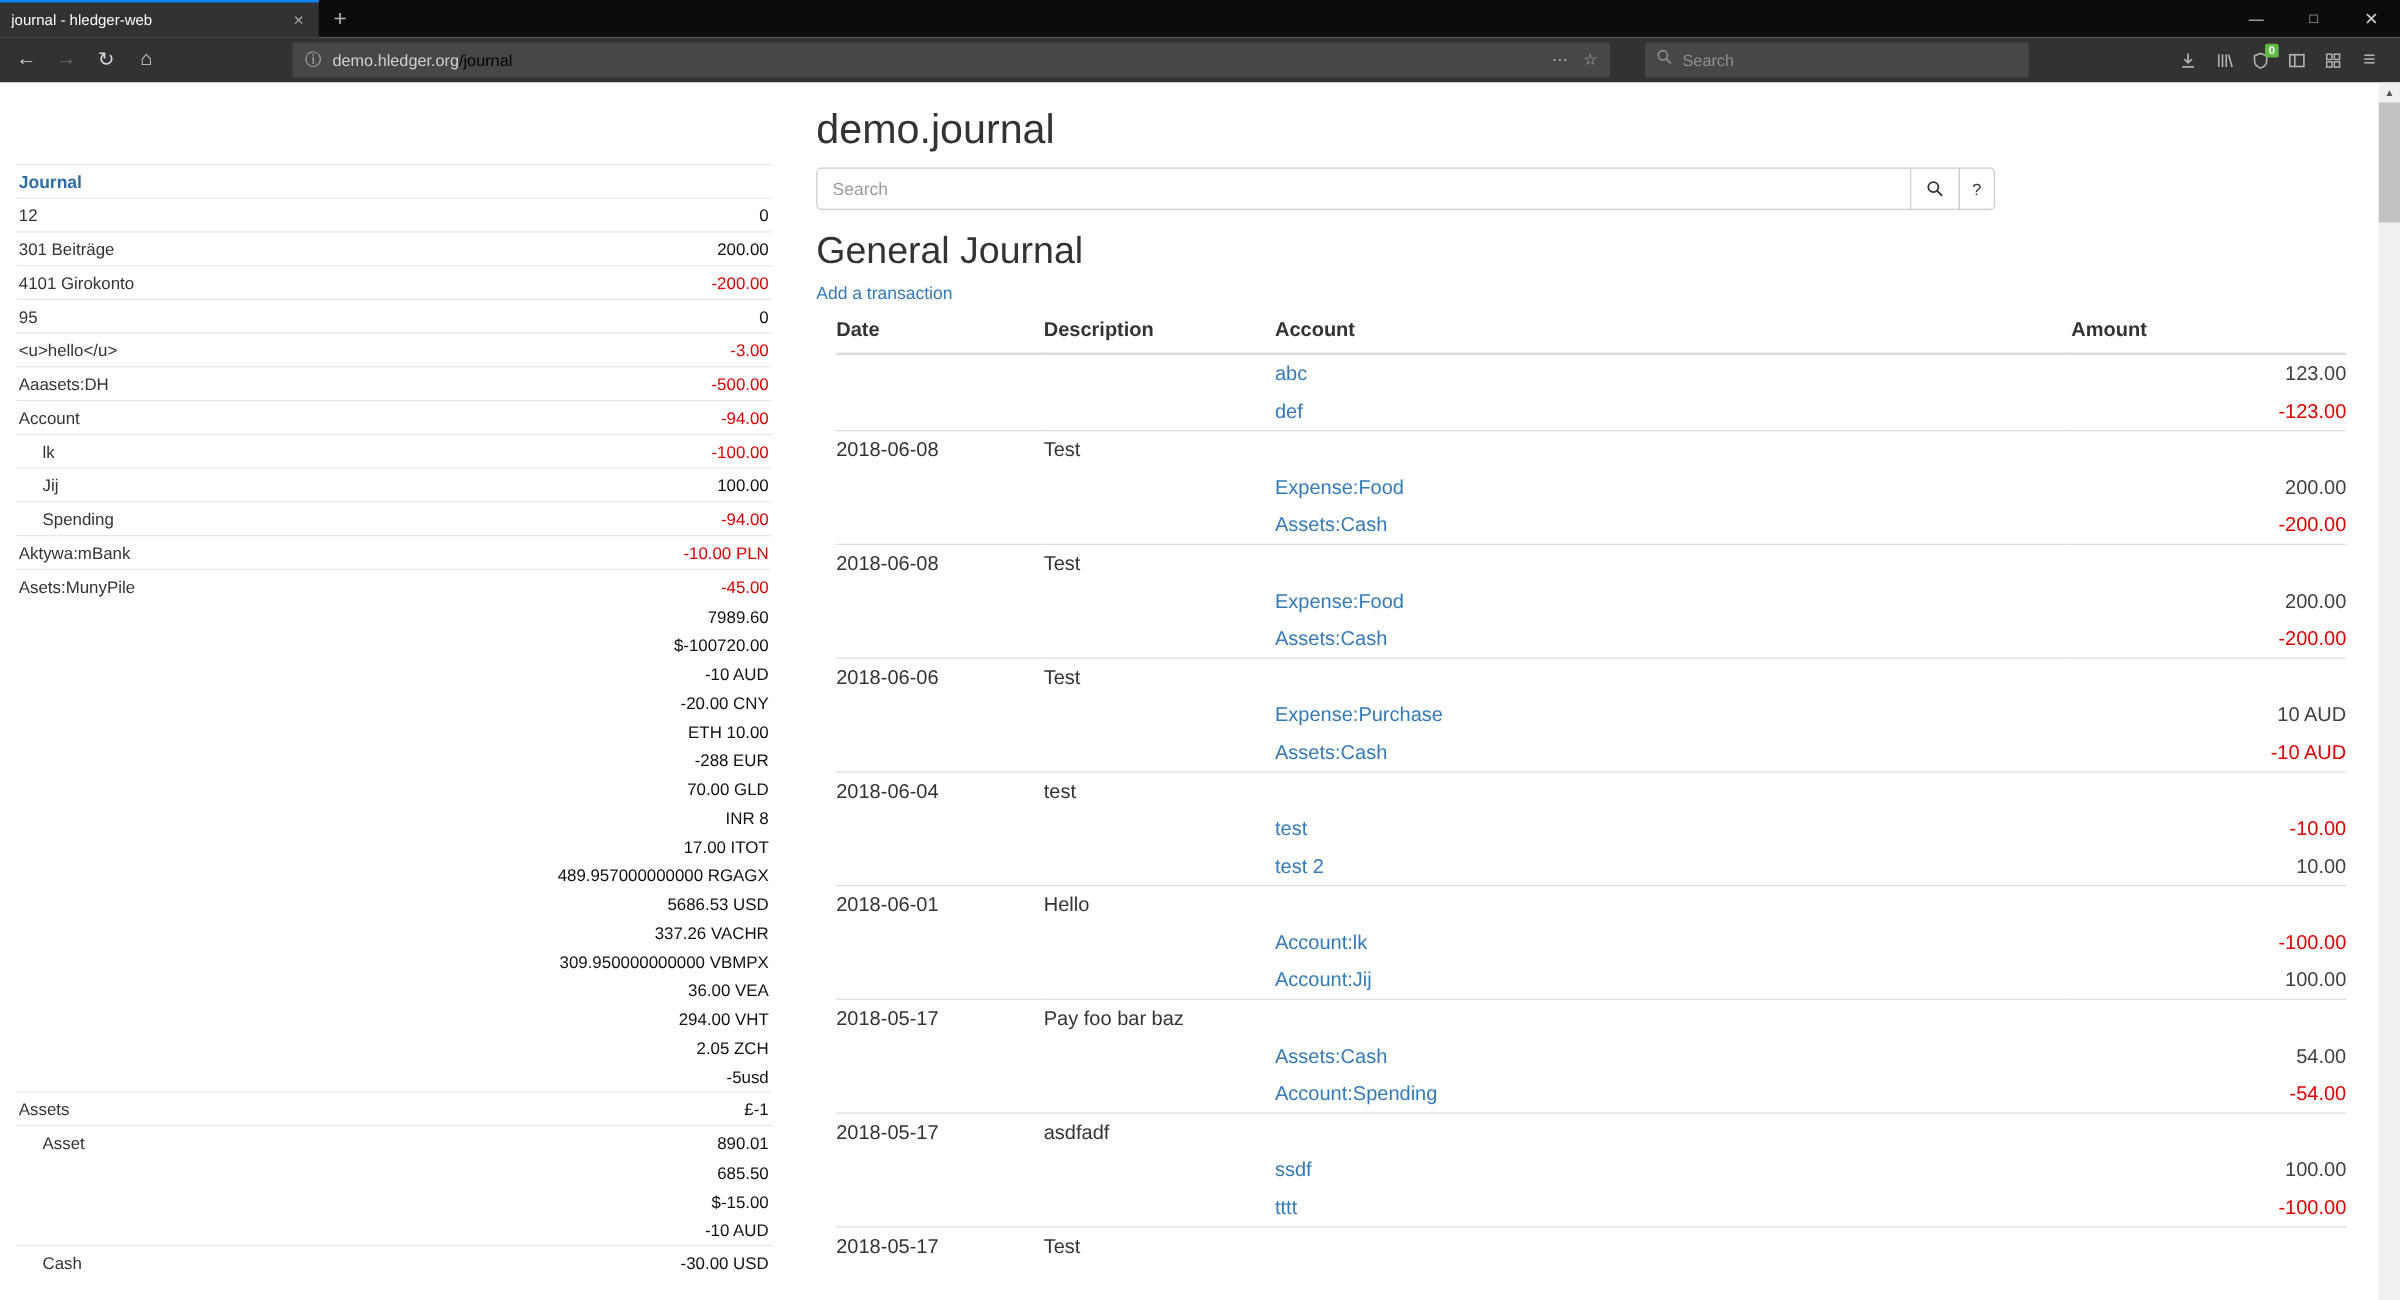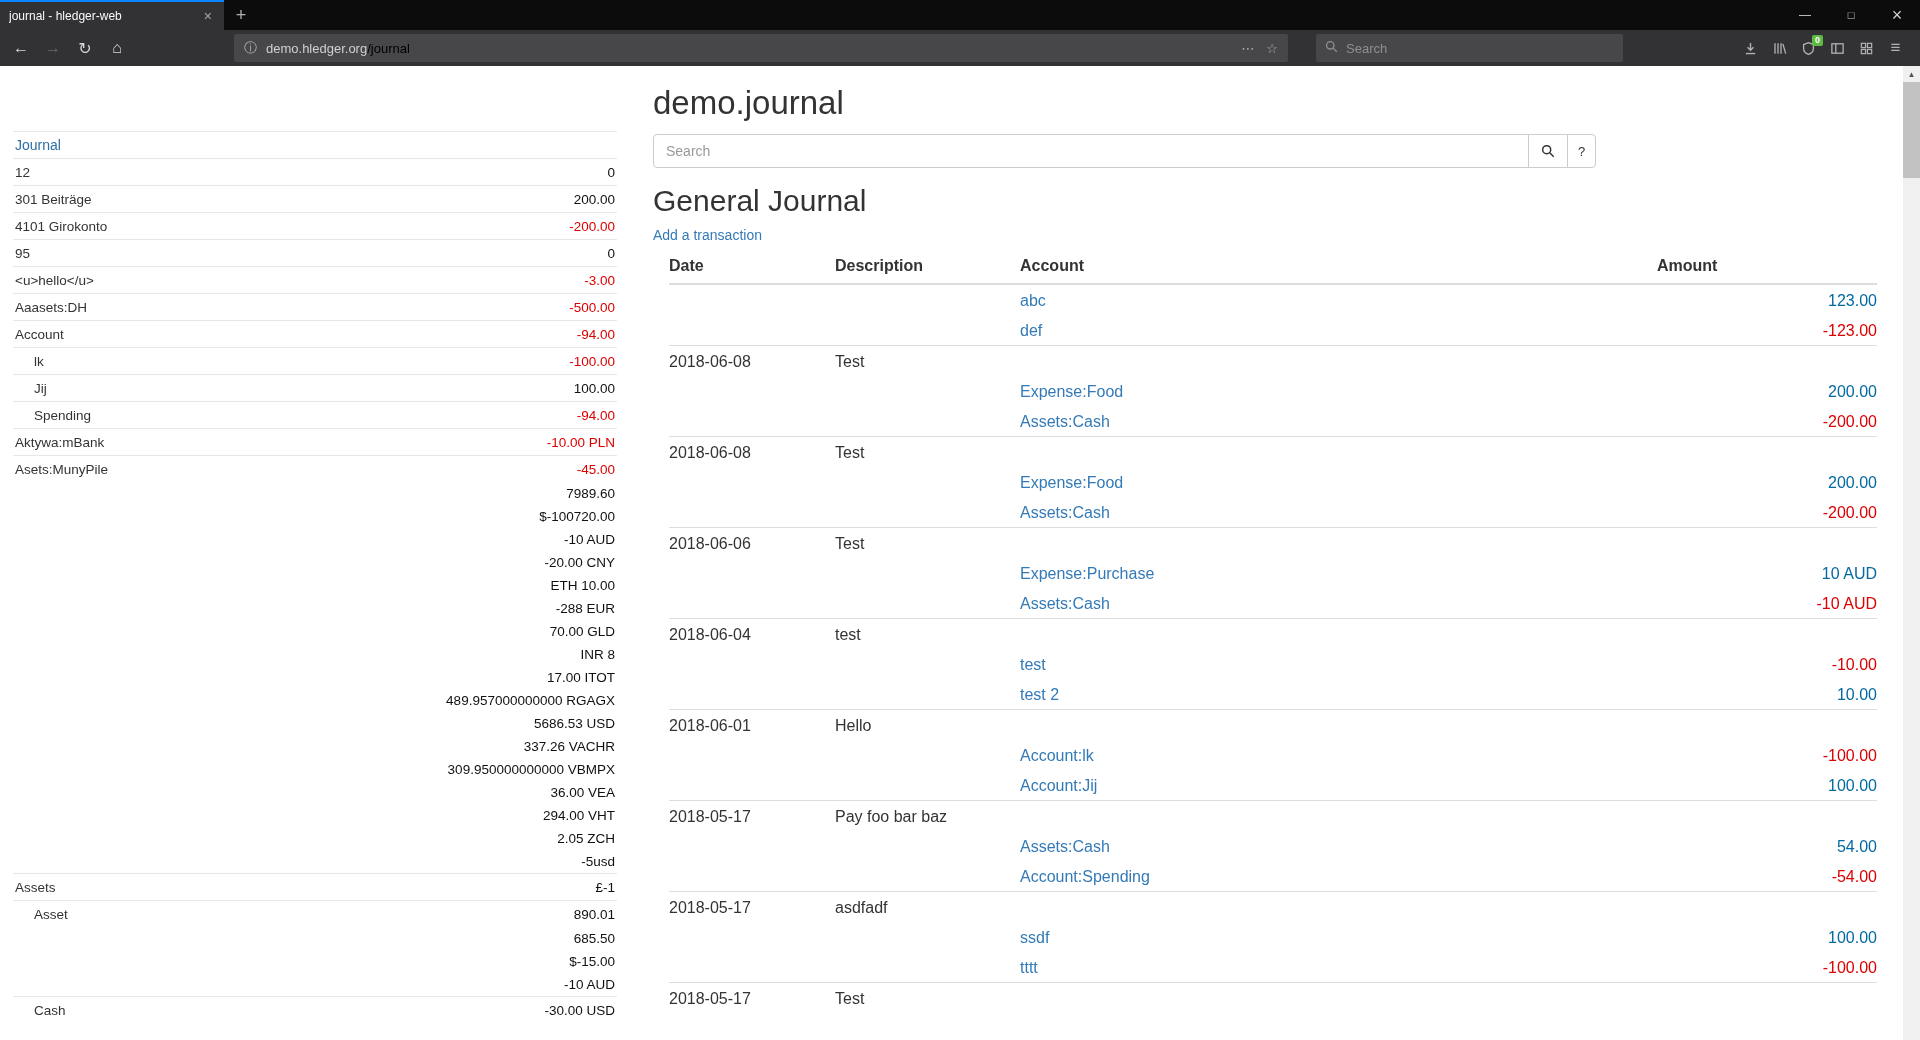--- a/index.html
+++ b/index.html
@@ -4,21 +4,21 @@
 <style>
   * { box-sizing: border-box; }
   html,body { margin:0; padding:0; }
   body {
     width:1920px; height:1040px; overflow:hidden; background:#fff;
     font-family:"Liberation Sans","DejaVu Sans",sans-serif;
   }
 
   
   .tab-bar { height:30px; background:#0c0c0d; display:flex; align-items:stretch; }
-  .tab { width:224px; background:#323234; border-top:2px solid #0a84ff;
+  .tab { width:255px; background:#323234; border-top:2px solid #0a84ff;
          display:flex; align-items:center; padding:0 9px; }
   .tab-title { flex:1; color:#f9f9fa; font-size:12px; white-space:nowrap; overflow:hidden; }
   .tab-close { color:#a9a9ab; font-size:14px; padding:0 3px; cursor:default; }
   .new-tab { width:34px; display:flex; align-items:center; justify-content:center;
              color:#b1b1b3; font-size:18px; }
   .flex-spacer { flex:1; }
   .win-btn { width:46px; display:flex; align-items:center; justify-content:center;
              color:#cfcfd1; font-size:12px; }
   .win-btn.wclose { font-size:18px; }
   .win-btn.wrestore { font-size:11px; }
@@ -52,21 +52,21 @@
   .page-scrollbar { position:absolute; top:0; right:0; width:17px; height:100%; background:#f0f0f0; }
   .scroll-arrow { height:16px; display:flex; align-items:center; justify-content:center;
                   font-size:8px; color:#555; }
   .scroll-thumb { width:17px; height:96px; background:#c2c2c2; }
 
   
   .sidebar { position:absolute; left:13px; top:65px; width:604px; font-size:13.5px; color:#333; }
   .sb-row { display:flex; justify-content:space-between; align-items:baseline;
             border-top:1px solid #e7e7e7; padding:4px 2px 3px; line-height:19px; }
   .sb-row.unnamed { border-top:none; padding:2px 2px; }
-  .sb-title { color:#2e6da4; font-weight:normal; font-size:14px; }
+  .sb-title { color:#2e6da4; font-weight:bold; font-size:14px; }
   .sb-name { color:#333; }
   .sb-name.indent { padding-left:19px; }
   .sb-amt { color:#111; }
   .neg { color:#dd0000 !important; }
 
   
   .main { position:absolute; left:653px; top:0; width:1224px; color:#333; }
   h1 { font-size:33px; font-weight:500; margin:18px 0 12px; color:#333; }
   h2 { font-size:30px; font-weight:500; margin:6px 0 8px; color:#333; }
   .search-form { display:flex; width:943px; height:34px; margin-bottom:16px; }
@@ -80,21 +80,21 @@
   .add-link { color:#337ab7; font-size:14px; text-decoration:none; display:inline-block;
               margin-bottom:6px; cursor:pointer; }
   table.journal { width:calc(100% - 16px); margin-left:16px; border-collapse:collapse;
                   font-size:16px; color:#333; }
   th { text-align:left; font-weight:bold; padding:8px 0; border-bottom:2px solid #ddd; }
   th.col-date { width:166px; }
   th.col-desc { width:185px; }
   th.col-amt  { width:220px; text-align:left; }
   td { padding:7px 0 6px; vertical-align:top; line-height:17px; }
   tr.txn-first td { border-top:1px solid #ddd; }
-  .td-amt { text-align:right; color:#0369a1; }
+  .td-amt { text-align:right; color:#404040; }
   .acct-link { color:#337ab7; text-decoration:none; cursor:pointer; }
 </style>
 </head>
 <body>
 
 <div class="tab-bar">
   <div class="tab">
     <span class="tab-title">journal - hledger-web</span>
     <span class="tab-close">×</span>
   </div>

